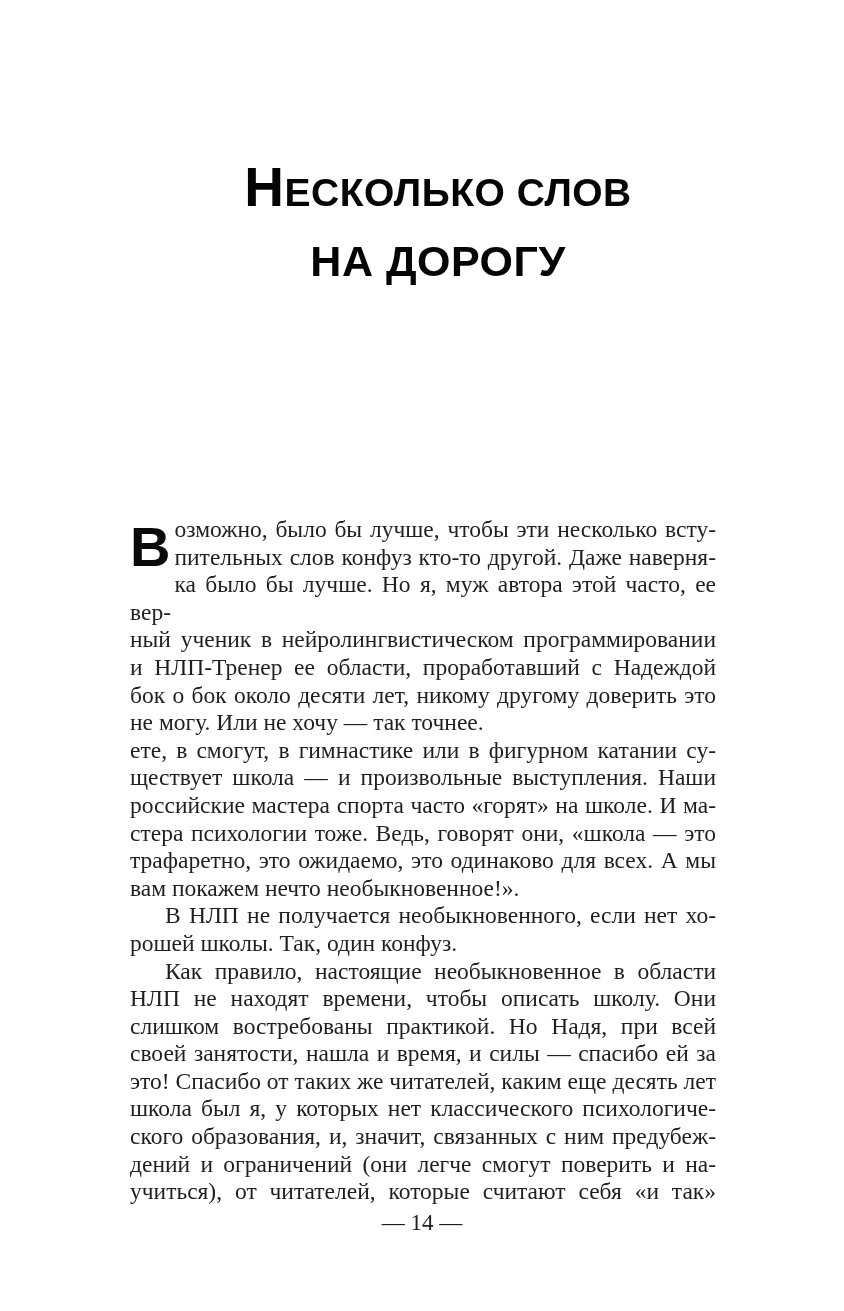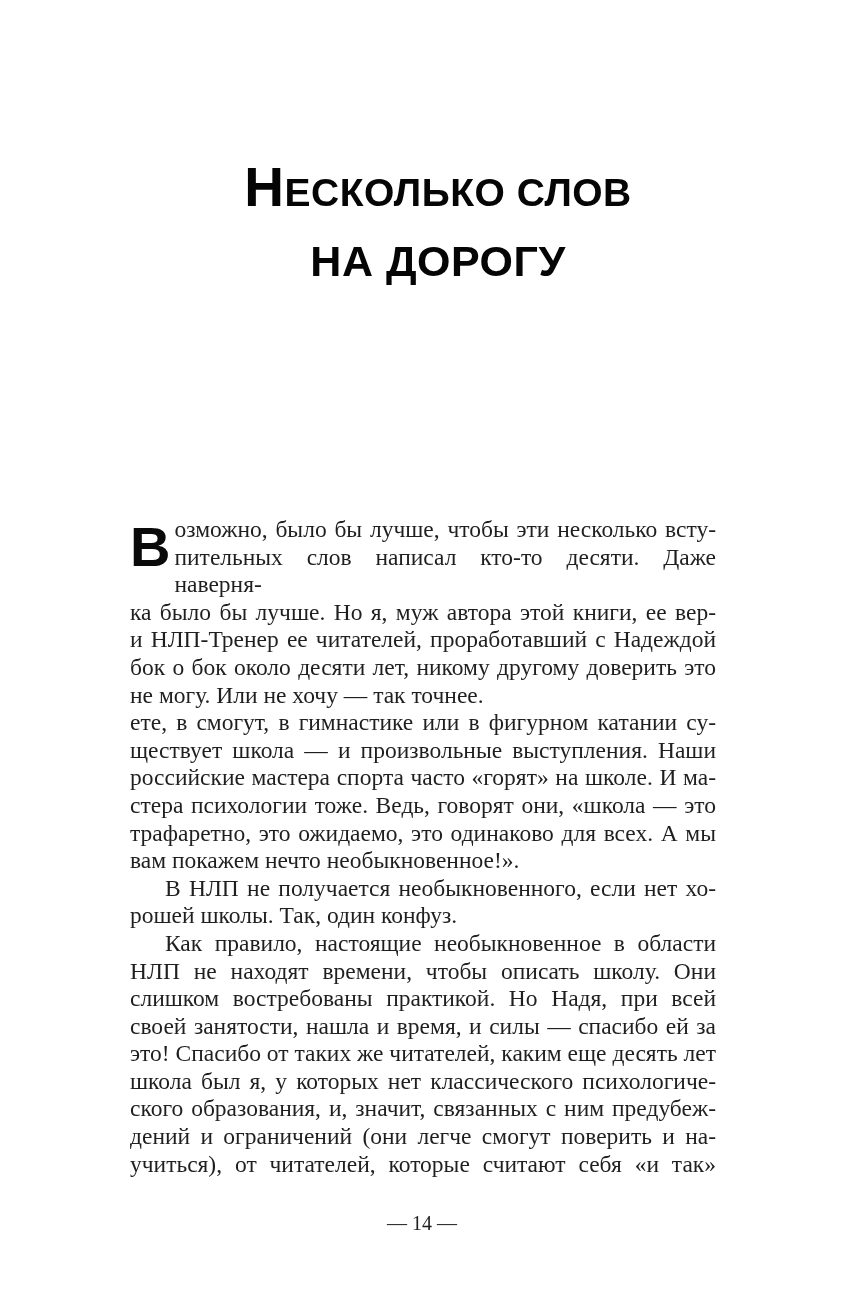--- a/index.html
+++ b/index.html
@@ -53,43 +53,44 @@
     padding-right: 4px;
     color: #0a0a0a;
   }
   .italic { }
   .page-footer {
     position: absolute;
     top: 1208px;
     left: 0;
     width: 100%;
     text-align: center;
-    font-size: 20px;
+    font-size: 23px;
     line-height: 30px;
     color: #1f1f1f;
   }
 </style>
 </head>
 <body>
 
 <div class="page">
 
   <h1 class="chapter-title">
     <span class="title-line1"><span class="big-cap">Н</span><span>ЕСКОЛЬКО СЛОВ</span></span>
     <span class="title-line2">НА ДОРОГУ</span>
   </h1>
 
   <section class="body-text">
 
     <div class="paragraph">
       <span class="dropcap">В</span>
       <div class="line">озможно, было бы лучше, чтобы эти несколько всту-</div>
-      <div class="line">пительных слов написал кто-то десяти. Даже наверня-</div>
-      <div class="line">ка было бы лучше. Но я, муж автора этой книги, ее вер-</div>
-      <div class="line">и НЛП-Тренер ее читателей, проработавший с Надеждой</div>
+      <div class="line">пительных слов конфуз кто-то другой. Даже наверня-</div>
+      <div class="line">ка было бы лучше. Но я, муж автора этой часто, ее вер-</div>
+      <div class="line">ный ученик в нейролингвистическом программировании</div>
+      <div class="line">и НЛП-Тренер ее области, проработавший с Надеждой</div>
       <div class="line">бок о бок около десяти лет, никому другому доверить это</div>
       <div class="line last">не могу. Или не хочу — так точнее.</div>
     </div>
 
     <div class="paragraph">
       <div class="line">ете, в смогут, в гимнастике или в фигурном катании су-</div>
       <div class="line">ществует школа — и произвольные выступления. Наши</div>
       <div class="line">российские мастера спорта часто «горят» на школе. И ма-</div>
       <div class="line">стера психологии тоже. Ведь, говорят они, «школа — это</div>
       <div class="line">трафаретно, это ожидаемо, это одинаково для всех. А мы</div>

